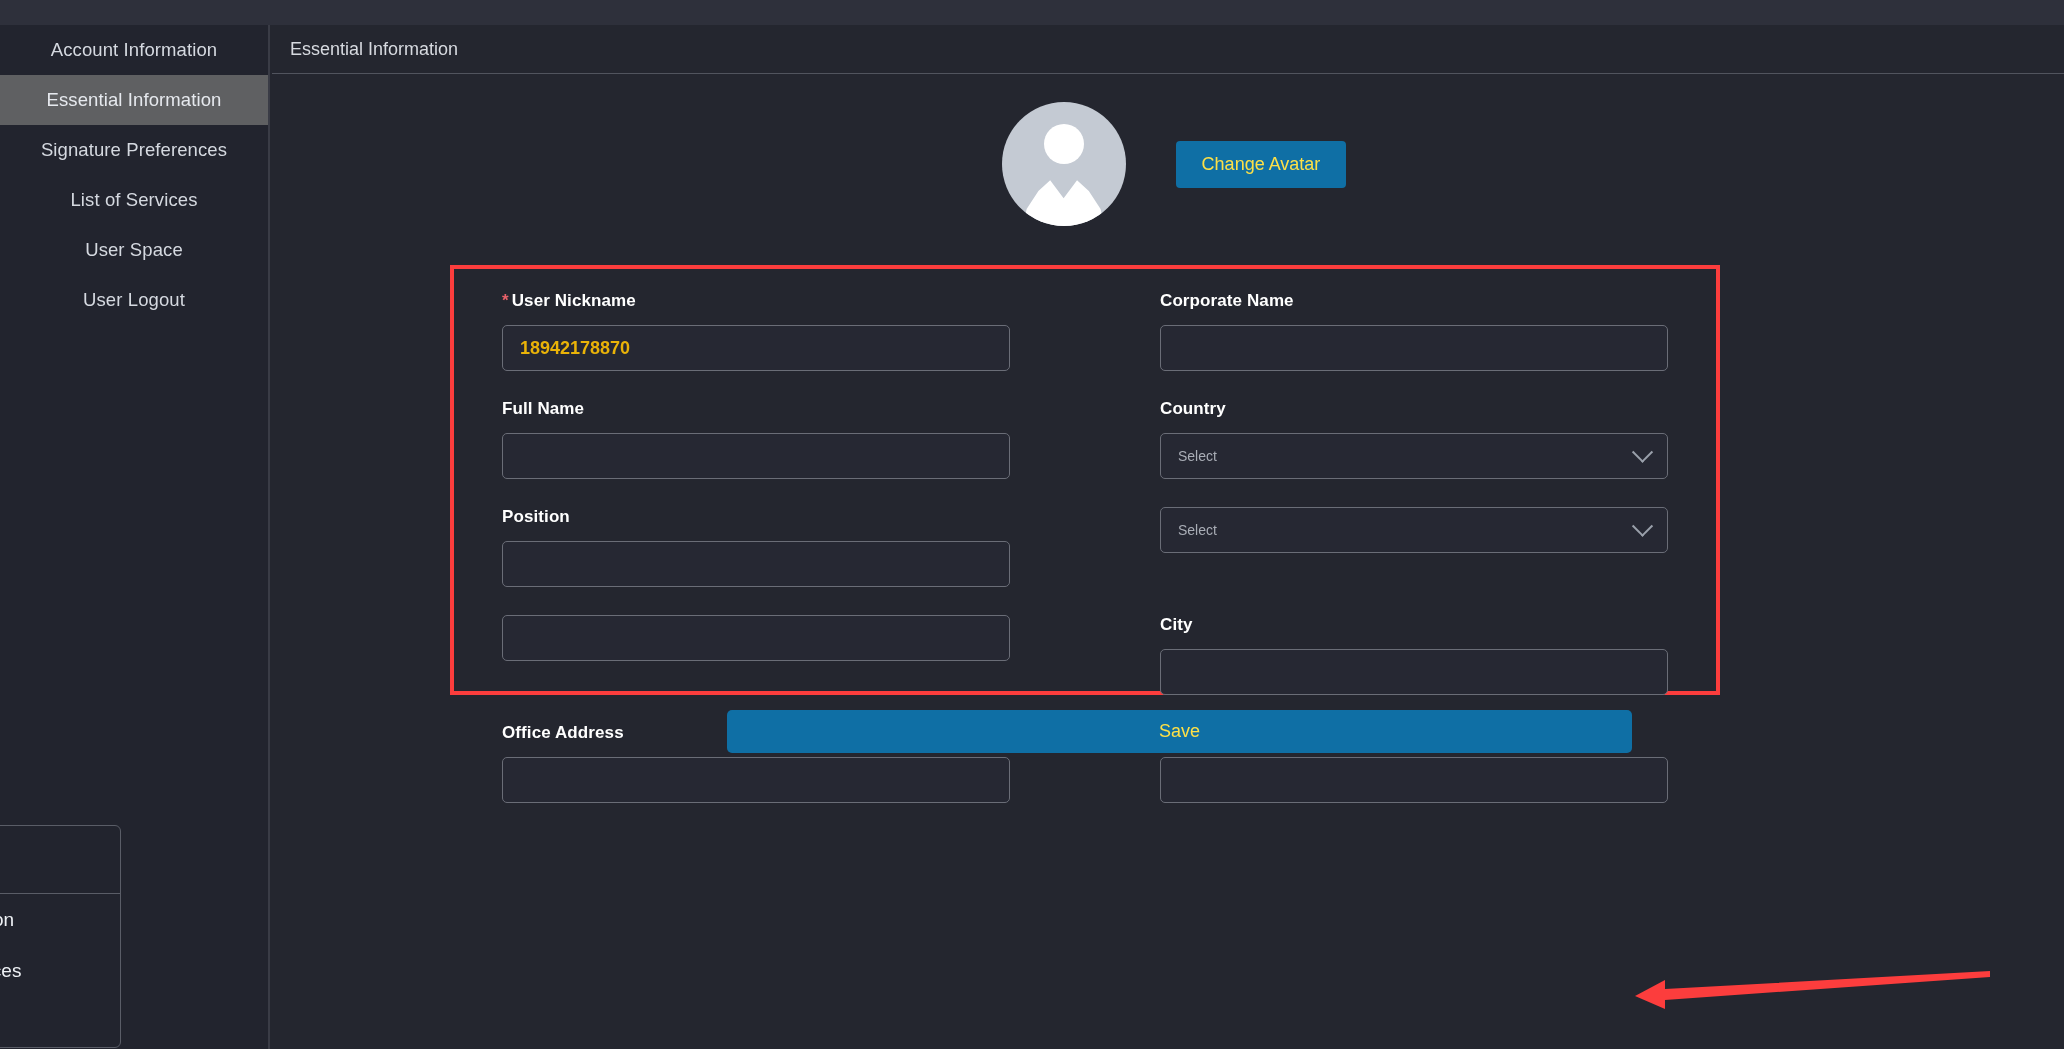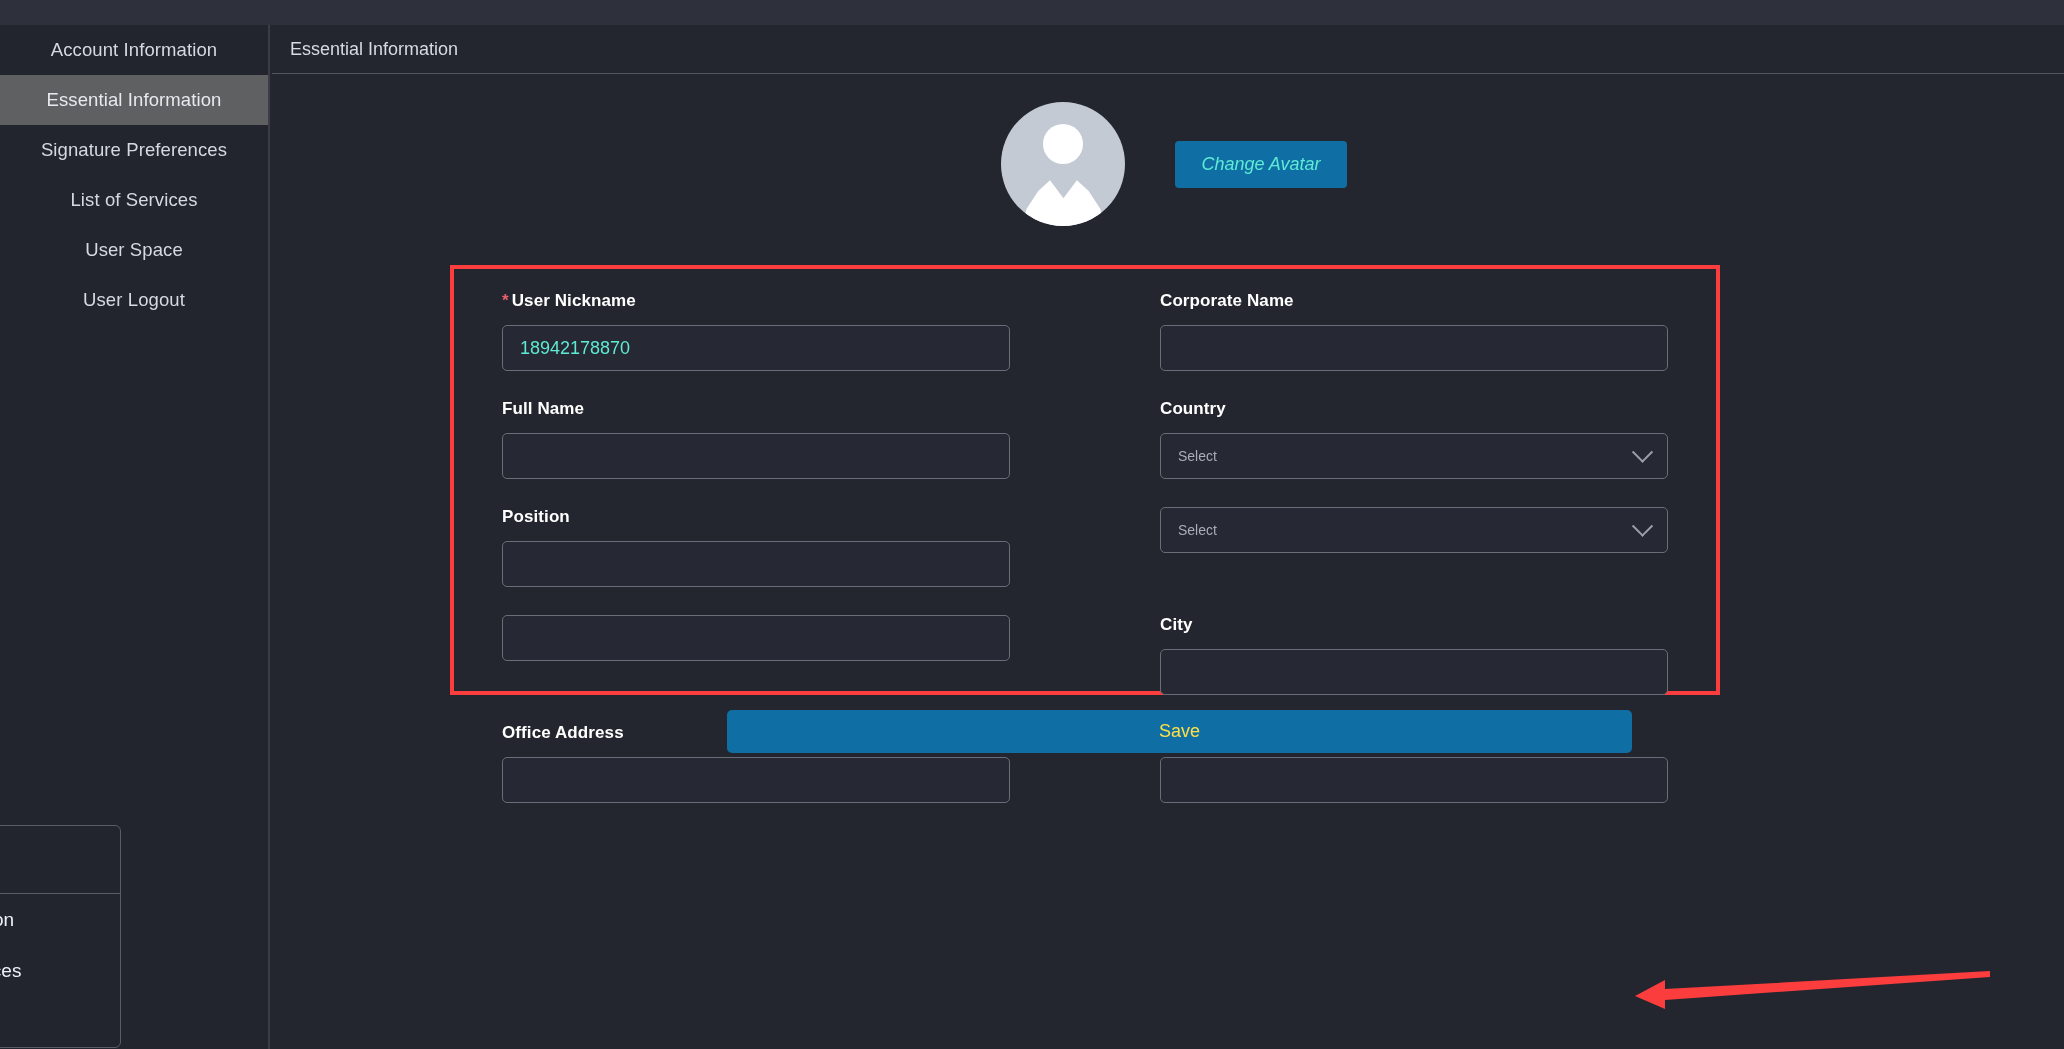--- a/index.html
+++ b/index.html
@@ -106,29 +106,28 @@
     left: 50%; top: 71px;
     transform: translateX(-50%);
     width: 84px; height: 60px;
     background: #ffffff;
     border-radius: 46px 46px 0 0 / 56px 56px 0 0;
     clip-path: polygon(0% 100%, 6% 60%, 20% 30%, 34% 12%, 50% 42%, 66% 12%, 80% 30%, 94% 60%, 100% 100%);
   }
 
   .btn-change-avatar {
     background: #0f6fa5;
-    color: #5eead4;
+    color: #fde047;
     border: none;
     border-radius: 4px;
     font-family: "Liberation Sans", sans-serif;
     font-size: 18px;
     padding: 13px 26px;
     cursor: pointer;
     white-space: nowrap;
-    font-style: italic;
   }
 
   
   .form-box {
     position: absolute;
     left: 178px; top: 240px;
     width: 1270px;
     height: 430px;
     border: 4px solid #fc3d3d;
     padding: 22px 48px 0 48px;
@@ -157,25 +156,26 @@
     font-weight: bold;
     margin-right: 3px;
   }
 
   .field-input {
     width: 100%;
     height: 46px;
     background: #262833;
     border: 1px solid #6a6d77;
     border-radius: 5px;
-    color: #5eead4;
+    color: #eab308;
     font-family: "Liberation Sans", sans-serif;
     font-size: 18px;
     padding: 0 17px;
     outline: none;
+    font-weight: bold;
   }
   .field-input::placeholder { color: #8f939c; }
 
   .field-select {
     width: 100%;
     height: 46px;
     background: #262833;
     border: 1px solid #6a6d77;
     border-radius: 5px;
     color: #a9adb6;

